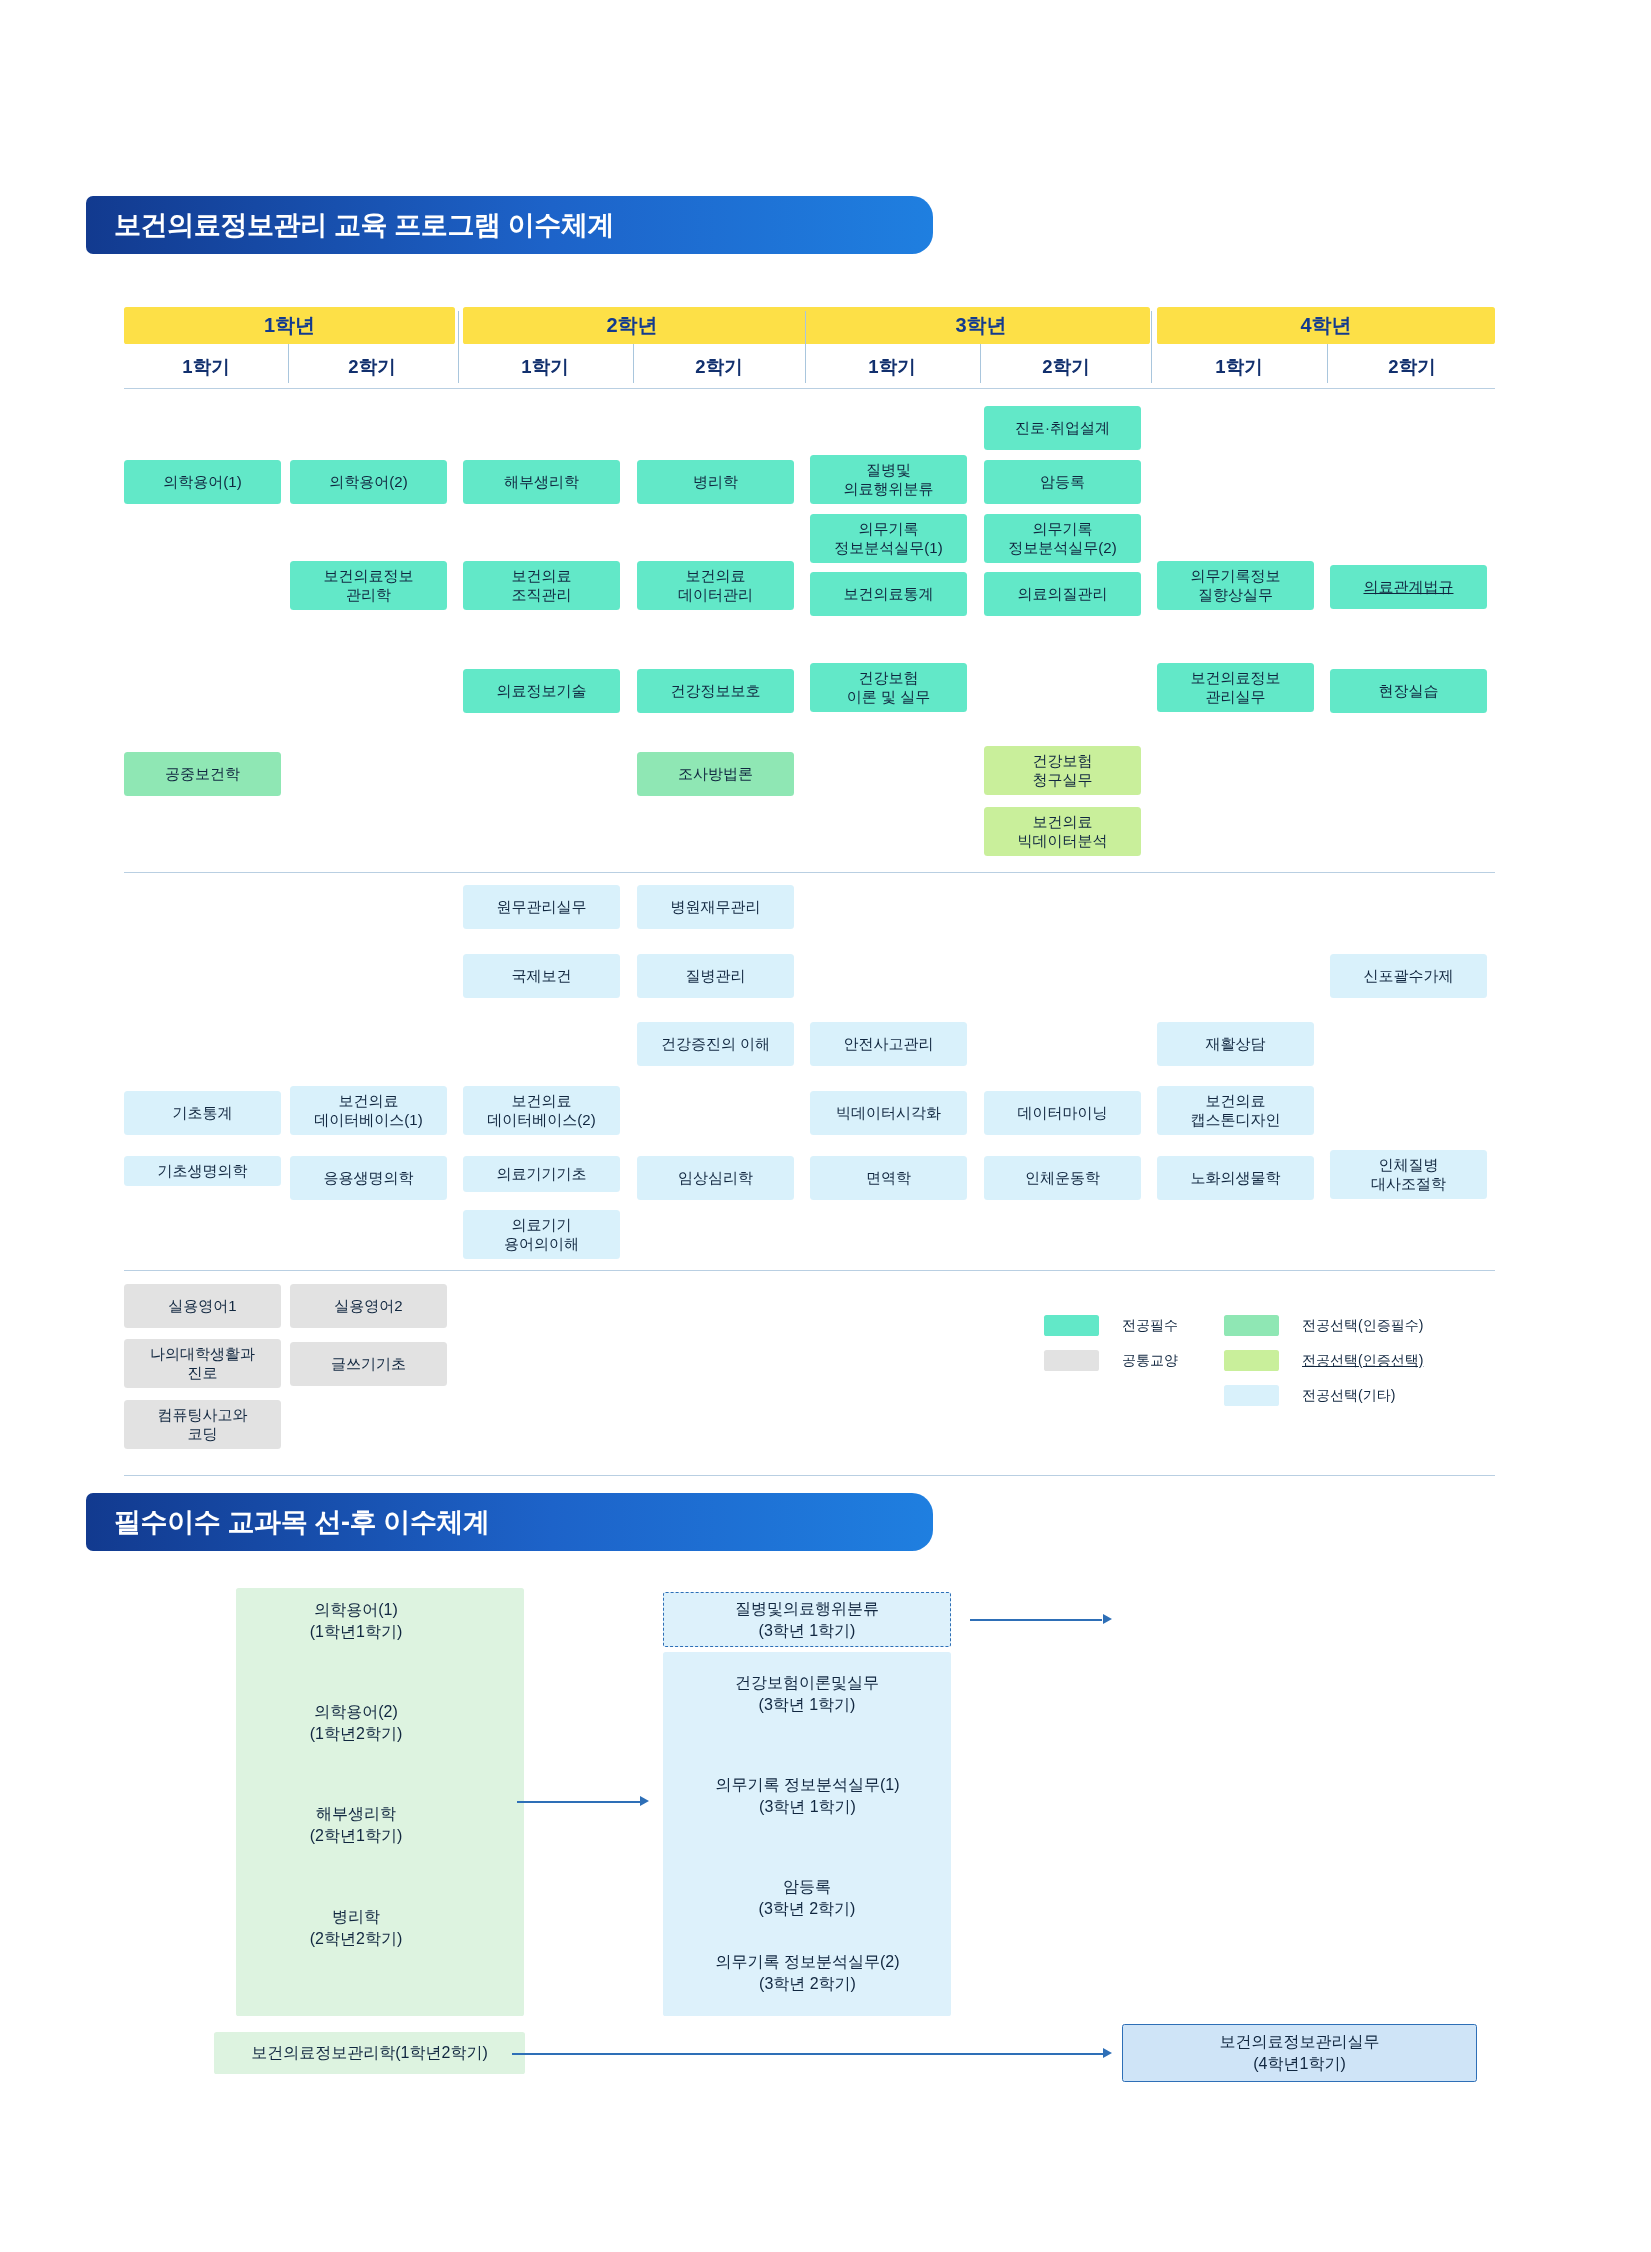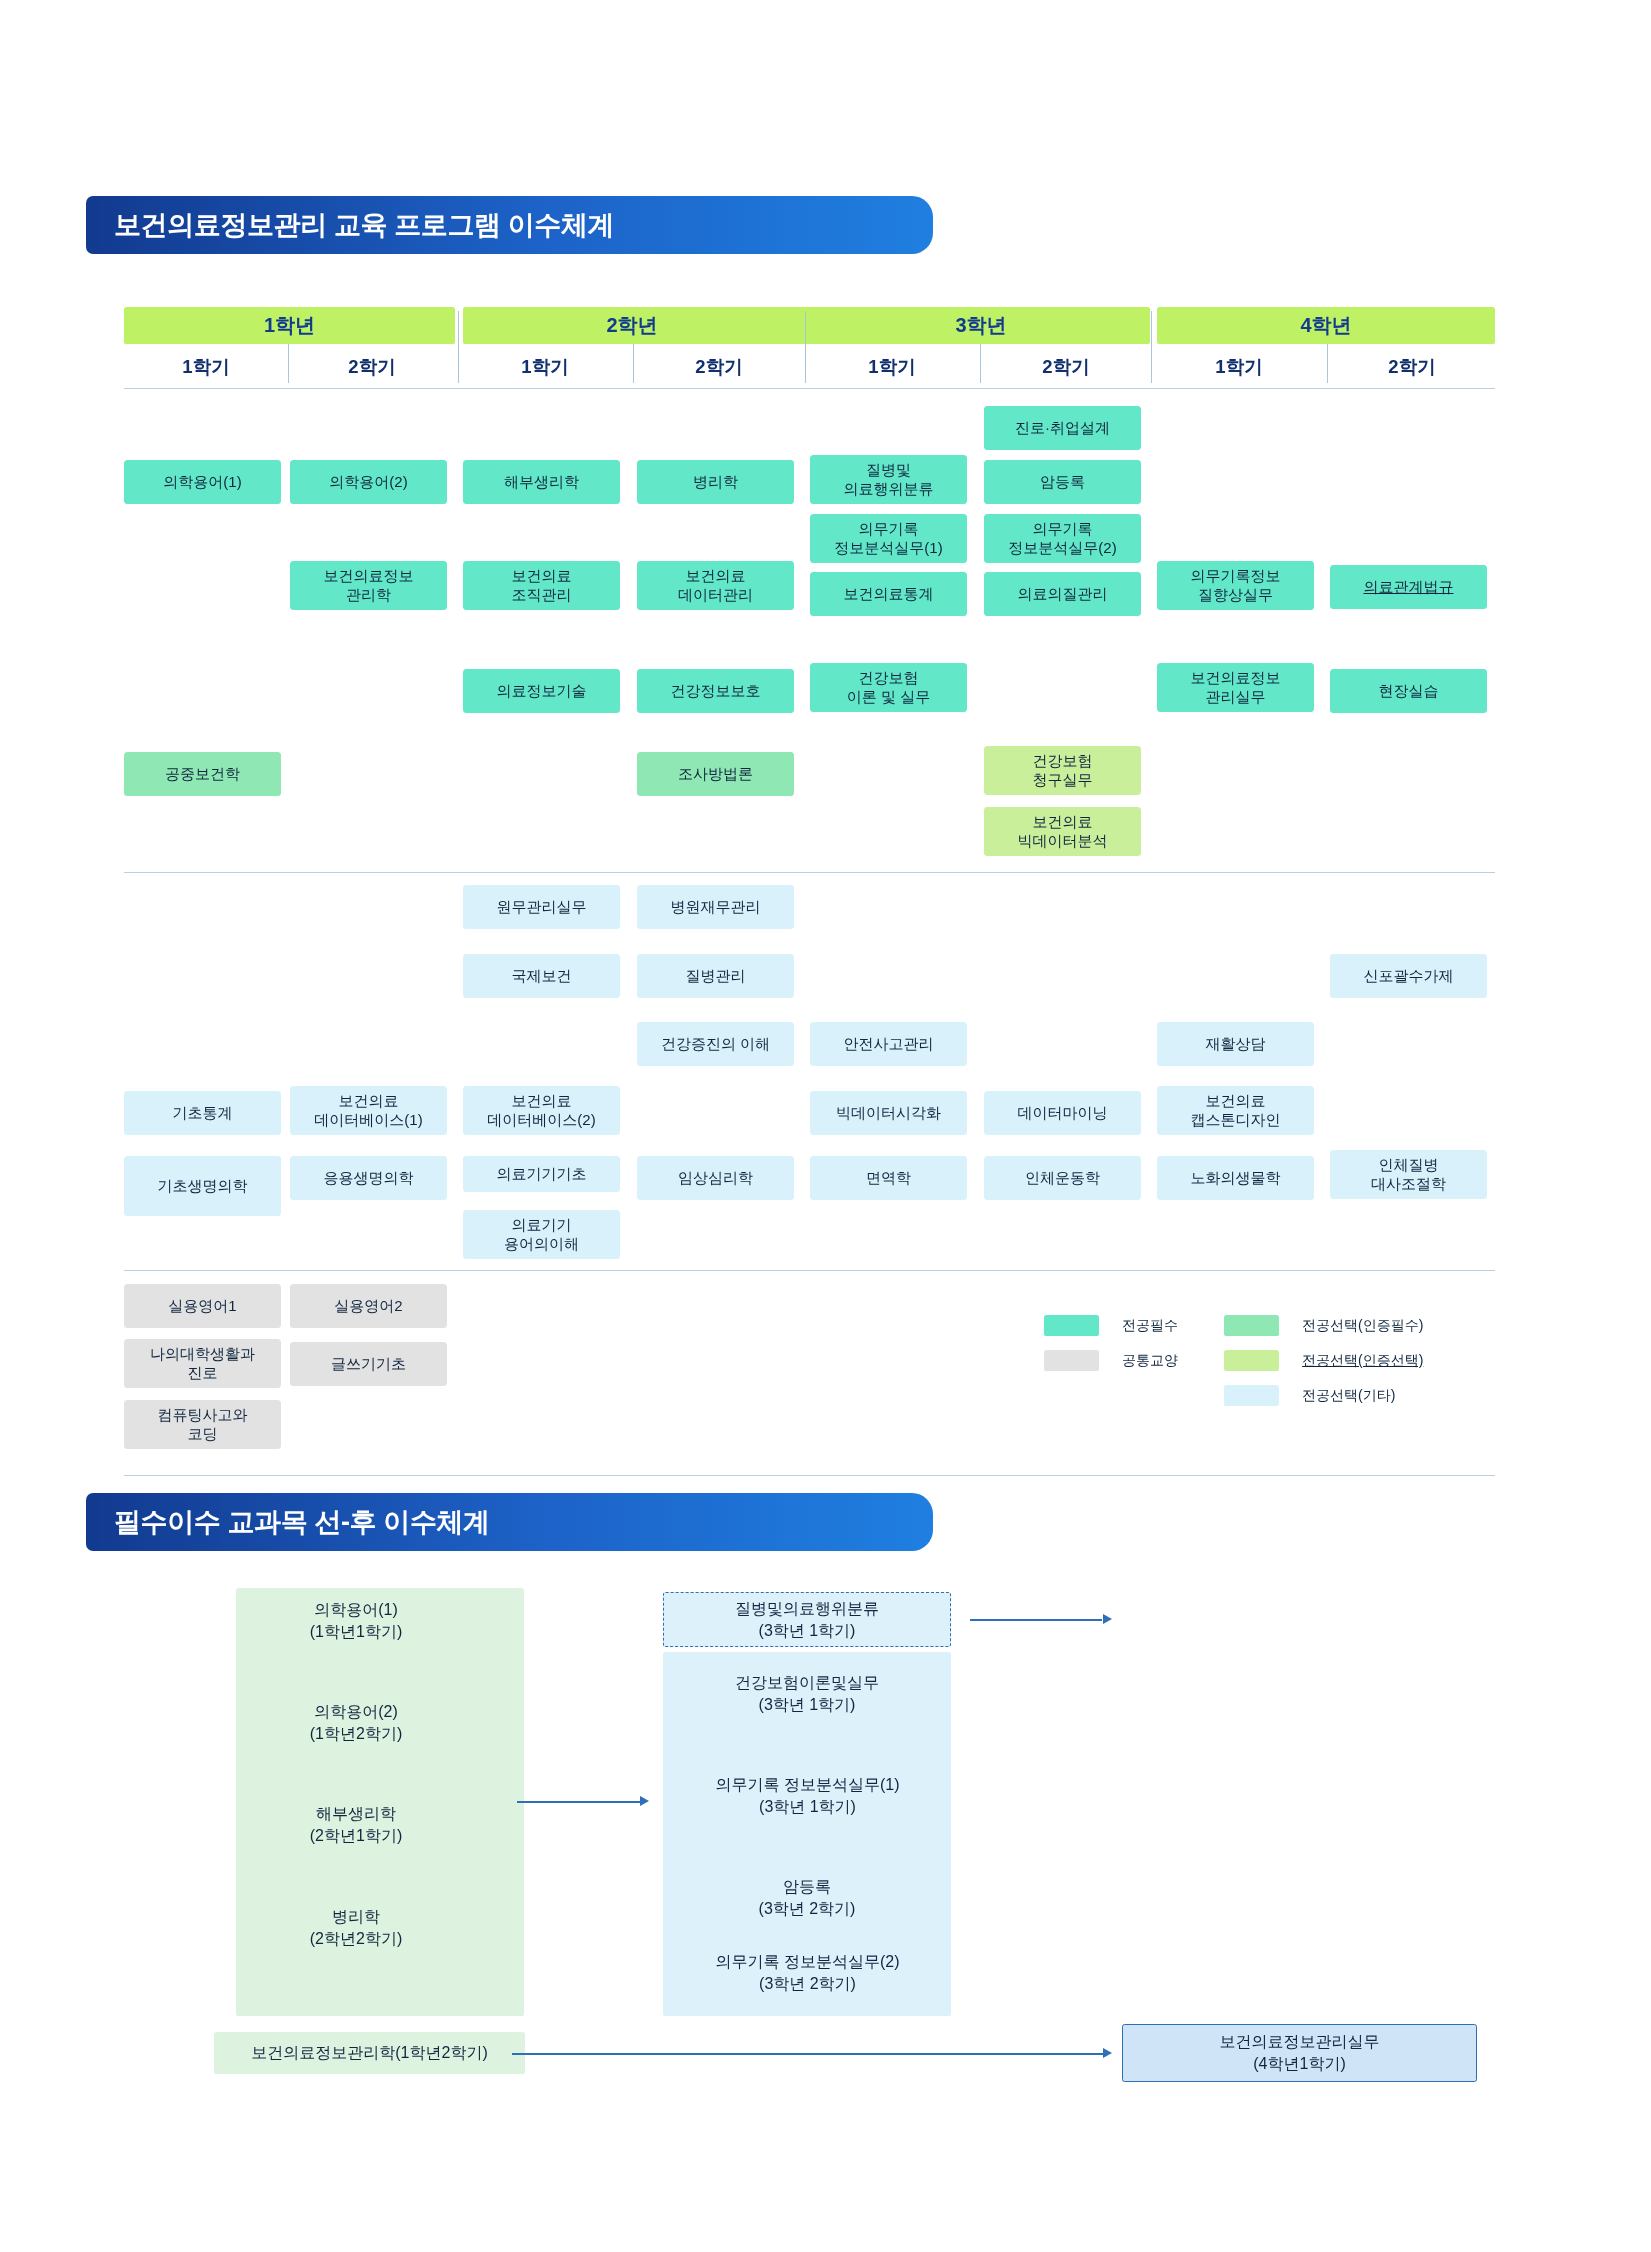--- a/index.html
+++ b/index.html
@@ -36,21 +36,21 @@
   .banner span {
     color: #ffffff;
     font-size: 27px;
     font-weight: bold;
     letter-spacing: -0.4px;
   }
 
   
   .yearband {
     position: absolute;
-    background: #bef264;
+    background: #fde047;
     border-radius: 2.6px;
     display: flex;
     align-items: center;
     justify-content: center;
     color: #123a8f;
     font-weight: bold;
     font-size: 20px;
   }
   .semlabel {
     position: absolute;
@@ -243,21 +243,21 @@
   <div class="course c-etc" style="left:290px; top:1086px; width:157px; height:49px;">보건의료
 데이터베이스(1)</div>
   <div class="course c-etc" style="left:463px; top:1086px; width:157px; height:49px;">보건의료
 데이터베이스(2)</div>
   <div class="course c-etc" style="left:810px; top:1091px; width:157px; height:44px;">빅데이터시각화</div>
   <div class="course c-etc" style="left:984px; top:1091px; width:157px; height:44px;">데이터마이닝</div>
   <div class="course c-etc" style="left:1157px; top:1086px; width:157px; height:49px;">보건의료
 캡스톤디자인</div>
   <div class="course c-etc" style="left:1330px; top:1153px; width:157px; height:44px;">인공지능</div>
 
-  <div class="course c-etc" style="left:124px; top:1156px; width:157px; height:60px;">기초생명의학</div>
+  <div class="course c-etc" style="left:124px; top:1156px; width:157px; height:30px;">기초생명의학</div>
   <div class="course c-etc" style="left:290px; top:1156px; width:157px; height:44px;">응용생명의학</div>
   <div class="course c-etc" style="left:463px; top:1156px; width:157px; height:36px;">의료기기기초</div>
   <div class="course c-etc" style="left:637px; top:1156px; width:157px; height:44px;">임상심리학</div>
   <div class="course c-etc" style="left:810px; top:1156px; width:157px; height:44px;">면역학</div>
   <div class="course c-etc" style="left:984px; top:1156px; width:157px; height:44px;">인체운동학</div>
   <div class="course c-etc" style="left:1157px; top:1156px; width:157px; height:44px;">노화의생물학</div>
   <div class="course c-etc" style="left:1330px; top:1150px; width:157px; height:49px;">인체질병
 대사조절학</div>
 
   <div class="course c-etc" style="left:463px; top:1210px; width:157px; height:49px;">의료기기

